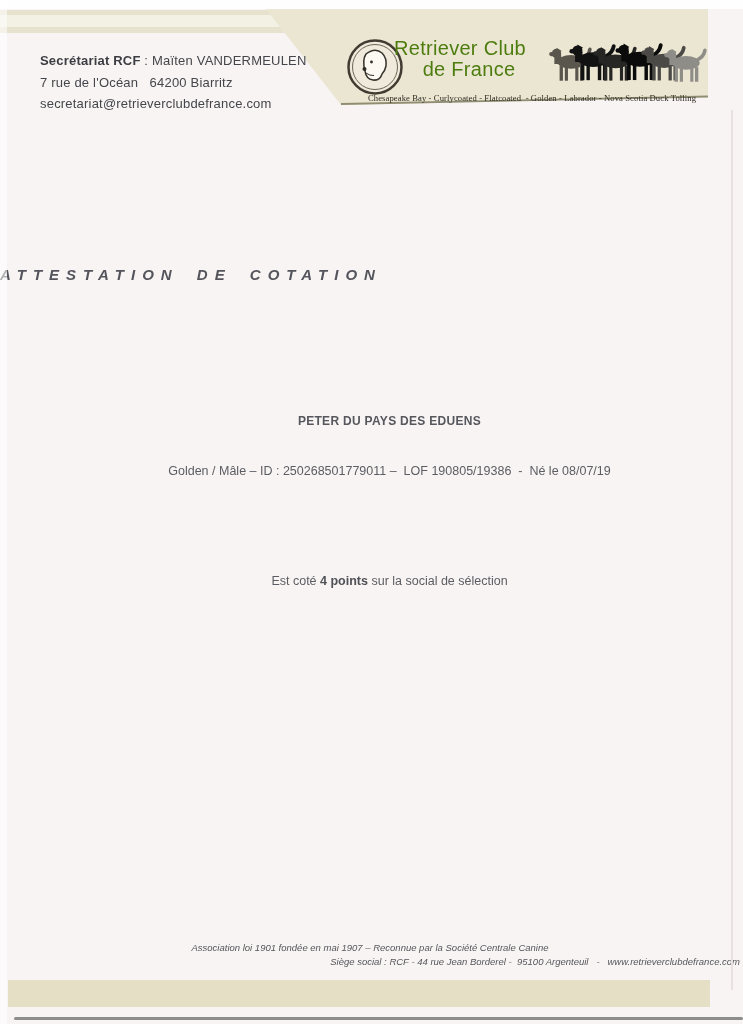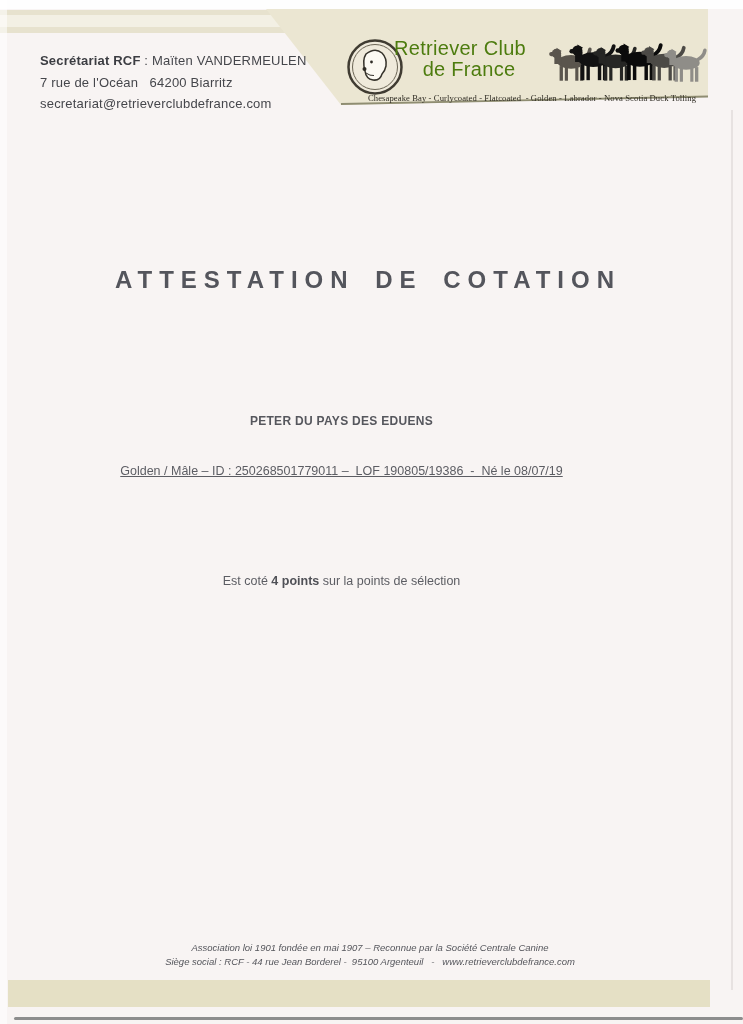--- a/index.html
+++ b/index.html
@@ -30,38 +30,38 @@
   }
   .club-name .l1 { text-align:left; }
   .club-name .l2 { text-align:center; }
   .breeds {
     left:348px; top:84px; width:368px; text-align:center;
     font-family:"Liberation Serif", serif; font-size:8.6px; color:#2d2a22; letter-spacing:.1px;margin-top:9px;
   }
 
   
   .doc-title {
-    left:0; top:266px; width:736px; text-align:center;
-    font-size:24px; font-weight:bold; color:#54555c;
-    letter-spacing:7px; word-spacing:7px;
+    left:0; top:266px; width:736px; 
+    font-size:15px; font-weight:bold; color:#54555c;
+    letter-spacing:7px; word-spacing:7px;font-style:italic;
   }
-  .body-block { left:0; width:683px; text-align:center; color:#5c5d63; }
+  .body-block { left:0; width:683px; text-align:center; color:#5c5d63;padding-left:48px; }
   .dog-name  { top:414px; font-size:12px; font-weight:bold; letter-spacing:.3px; color:#56575d; }
-  .id-line   { top:464px; font-size:12.5px;text-decoration:underline; }
+  .id-line   { top:464px; font-size:12.5px; }
   .health    { top:522px; font-size:12.5px; }
   .rating    { top:574px; font-size:12.5px; }
   .rating b  { color:#505157; }
 
   
   .footer {
     left:0; width:740px; text-align:center;
     font-style:italic; font-size:9.5px; line-height:14px; color:#55565c;
   }
   .footer-1 { top:941px; }
-  .footer-2 { top:955px; }
+  .footer-2 { top:955px;text-align:right; }
 
   .bottom-band { left:8px; top:980px; width:702px; height:27px; background:#e5e0c5; }
 
   .header-svg { left:0; top:0; width:743px; height:120px; }
   .emblem-svg { left:346px; top:38px; width:58px; height:58px; }
   .dogs-svg   { left:546px; top:38px; width:162px; height:52px; }
 </style>
 </head>
 <body>
 
@@ -120,21 +120,21 @@
     <div class="l1">Retriever Club</div>
     <div class="l2">de France</div>
   </div>
 
   <div class="abs breeds pre">Chesapeake Bay - Curlycoated - Flatcoated  - Golden - Labrador - Nova Scotia Duck Tolling</div>
 
   <div class="abs doc-title">ATTESTATION DE COTATION</div>
 
   <div class="abs body-block dog-name pre">PETER DU PAYS DES EDUENS</div>
   <div class="abs body-block id-line pre">Golden / Mâle – ID : 250268501779011 –  LOF 190805/19386  -  Né le 08/07/19</div>
-  <div class="abs body-block rating pre"><span>Est coté </span><b>4 points</b><span> sur la points de sélection</span></div>
+  <div class="abs body-block rating pre"><span>Est coté </span><b>4 points</b><span> sur la social de sélection</span></div>
 
   <div class="abs footer footer-1 pre">Association loi 1901 fondée en mai 1907 – Reconnue par la Société Centrale Canine</div>
   <div class="abs footer footer-2 pre">Siège social : RCF - 44 rue Jean Borderel -  95100 Argenteuil   -   www.retrieverclubdefrance.com</div>
 
   <div class="abs bottom-band"></div>
 
   <div class="abs left-edge"></div>
   <div class="abs right-edge"></div>
   <div class="abs bottom-scan-line"></div>
 

